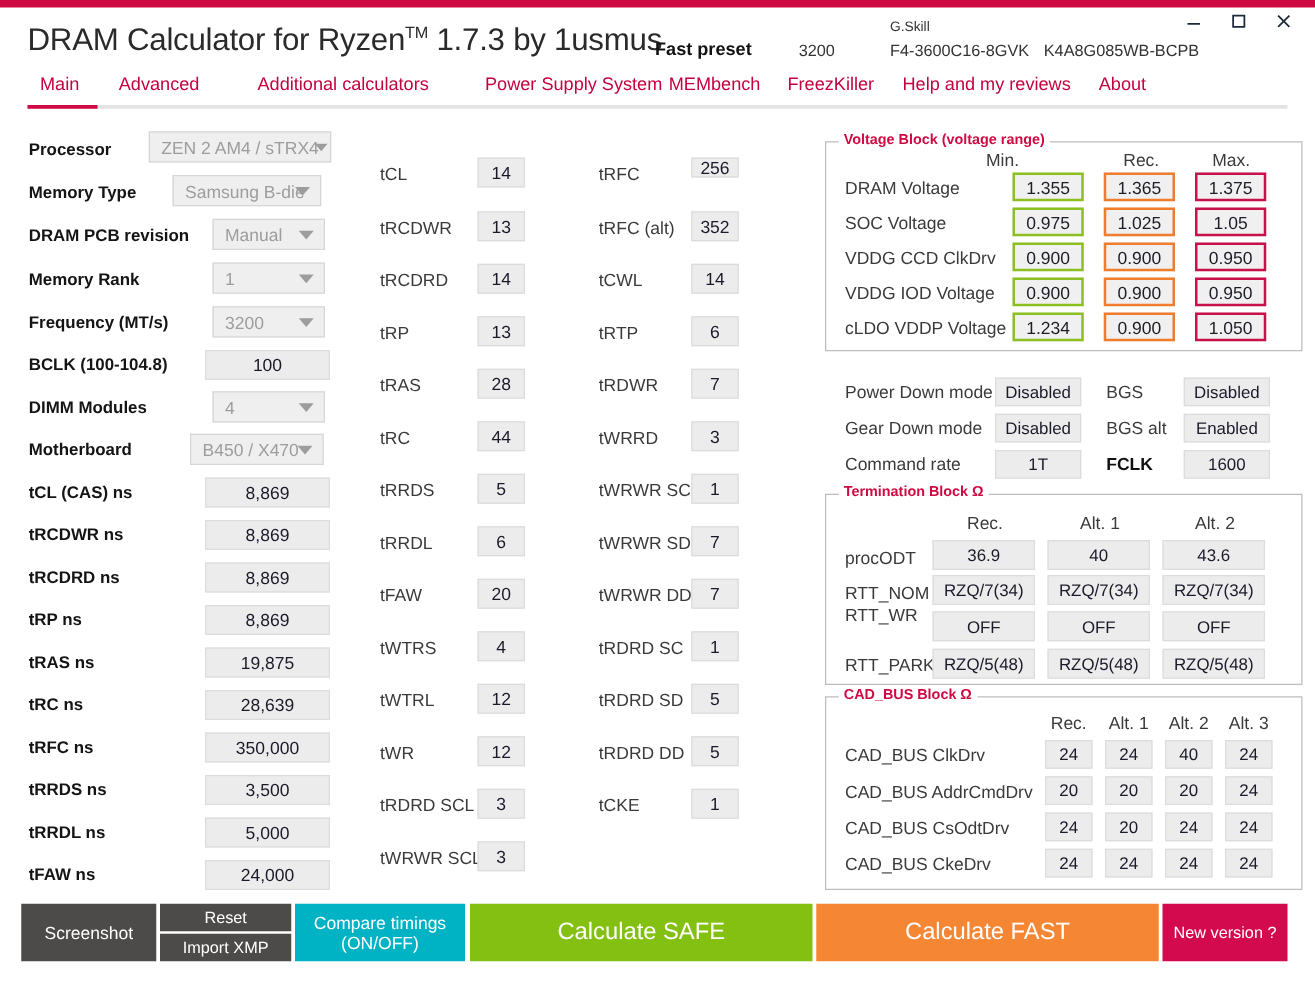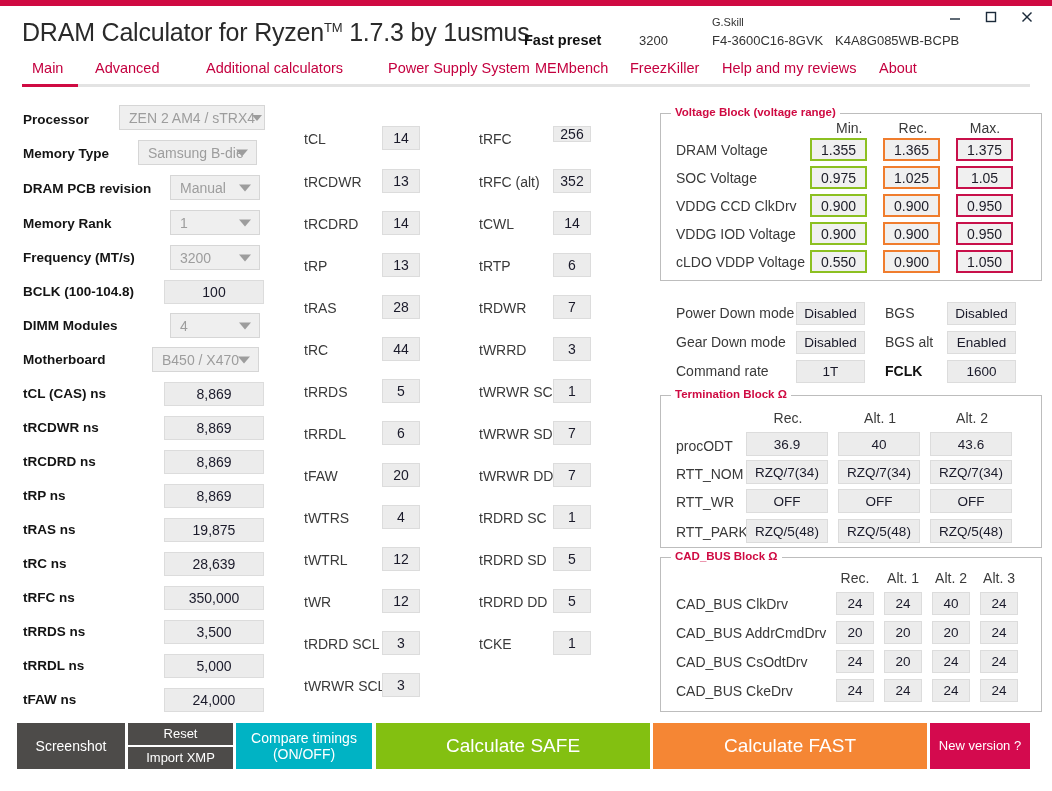--- a/index.html
+++ b/index.html
@@ -386,21 +386,21 @@
 
   <div class="lbl-plain" style="left:479px; top:594px">tRDRD DD</div>
   <div class="numbox" style="left:553px; top:589px; width:38px; height:24px">5</div>
 
   <div class="lbl-plain" style="left:479px; top:636px">tCKE</div>
   <div class="numbox" style="left:553px; top:631px; width:38px; height:24px">1</div>
 
   <div class="groupbox" style="left:660px; top:113px; width:382px; height:168px">
     <div class="group-title">Voltage Block (voltage range)</div>
   </div>
-  <div class="lbl-hdr" style="left:836px; top:120px; width:60px; text-align:left">Min.</div>
+  <div class="lbl-hdr" style="left:772px; top:120px; width:60px; text-align:center">Min.</div>
   <div class="lbl-hdr" style="left:883px; top:120px; width:60px; text-align:center">Rec.</div>
   <div class="lbl-hdr" style="left:955px; top:120px; width:60px; text-align:center">Max.</div>
 
   <div class="lbl-plain" style="left:676px; top:142px">DRAM Voltage</div>
   <div class="vbox min" style="left:810px; top:138px; width:57px; height:23px">1.355</div>
   <div class="vbox rec" style="left:883px; top:138px; width:57px; height:23px">1.365</div>
   <div class="vbox max" style="left:956px; top:138px; width:57px; height:23px">1.375</div>
 
   <div class="lbl-plain" style="left:676px; top:170px">SOC Voltage</div>
   <div class="vbox min" style="left:810px; top:166px; width:57px; height:23px">0.975</div>
@@ -411,21 +411,21 @@
   <div class="vbox min" style="left:810px; top:194px; width:57px; height:23px">0.900</div>
   <div class="vbox rec" style="left:883px; top:194px; width:57px; height:23px">0.900</div>
   <div class="vbox max" style="left:956px; top:194px; width:57px; height:23px">0.950</div>
 
   <div class="lbl-plain" style="left:676px; top:226px">VDDG  IOD Voltage</div>
   <div class="vbox min" style="left:810px; top:222px; width:57px; height:23px">0.900</div>
   <div class="vbox rec" style="left:883px; top:222px; width:57px; height:23px">0.900</div>
   <div class="vbox max" style="left:956px; top:222px; width:57px; height:23px">0.950</div>
 
   <div class="lbl-plain" style="left:676px; top:254px">cLDO VDDP Voltage</div>
-  <div class="vbox min" style="left:810px; top:250px; width:57px; height:23px">0.550</div>
+  <div class="vbox min" style="left:810px; top:250px; width:57px; height:23px">1.234</div>
   <div class="vbox rec" style="left:883px; top:250px; width:57px; height:23px">0.900</div>
   <div class="vbox max" style="left:956px; top:250px; width:57px; height:23px">1.050</div>
 
 
   <div class="lbl-plain" style="left:676px; top:305px">Power Down mode</div>
   <div class="txtbox" style="left:796px; top:302px; width:69px; height:23px">Disabled</div>
   <div class="lbl-plain" style="left:885px; top:305px">BGS</div>
   <div class="txtbox" style="left:947px; top:302px; width:69px; height:23px">Disabled</div>
 
   <div class="lbl-plain" style="left:676px; top:334px">Gear Down mode</div>
@@ -448,21 +448,21 @@
   <div class="lbl-plain" style="left:676px; top:438px">procODT</div>
   <div class="txtbox" style="left:746px; top:432px; width:82px; height:24px">36.9</div>
   <div class="txtbox" style="left:838px; top:432px; width:82px; height:24px">40</div>
   <div class="txtbox" style="left:930px; top:432px; width:82px; height:24px">43.6</div>
 
   <div class="lbl-plain" style="left:676px; top:466px">RTT_NOM</div>
   <div class="txtbox" style="left:746px; top:460px; width:82px; height:24px">RZQ/7(34)</div>
   <div class="txtbox" style="left:838px; top:460px; width:82px; height:24px">RZQ/7(34)</div>
   <div class="txtbox" style="left:930px; top:460px; width:82px; height:24px">RZQ/7(34)</div>
 
-  <div class="lbl-plain" style="left:676px; top:494px">RTT_WR</div>
+  <div class="lbl-plain" style="left:676px; top:484px">RTT_WR</div>
   <div class="txtbox" style="left:746px; top:489px; width:82px; height:24px">OFF</div>
   <div class="txtbox" style="left:838px; top:489px; width:82px; height:24px">OFF</div>
   <div class="txtbox" style="left:930px; top:489px; width:82px; height:24px">OFF</div>
 
   <div class="lbl-plain" style="left:676px; top:524px">RTT_PARK</div>
   <div class="txtbox" style="left:746px; top:519px; width:82px; height:24px">RZQ/5(48)</div>
   <div class="txtbox" style="left:838px; top:519px; width:82px; height:24px">RZQ/5(48)</div>
   <div class="txtbox" style="left:930px; top:519px; width:82px; height:24px">RZQ/5(48)</div>
 
   <div class="groupbox" style="left:660px; top:557px; width:382px; height:155px">

